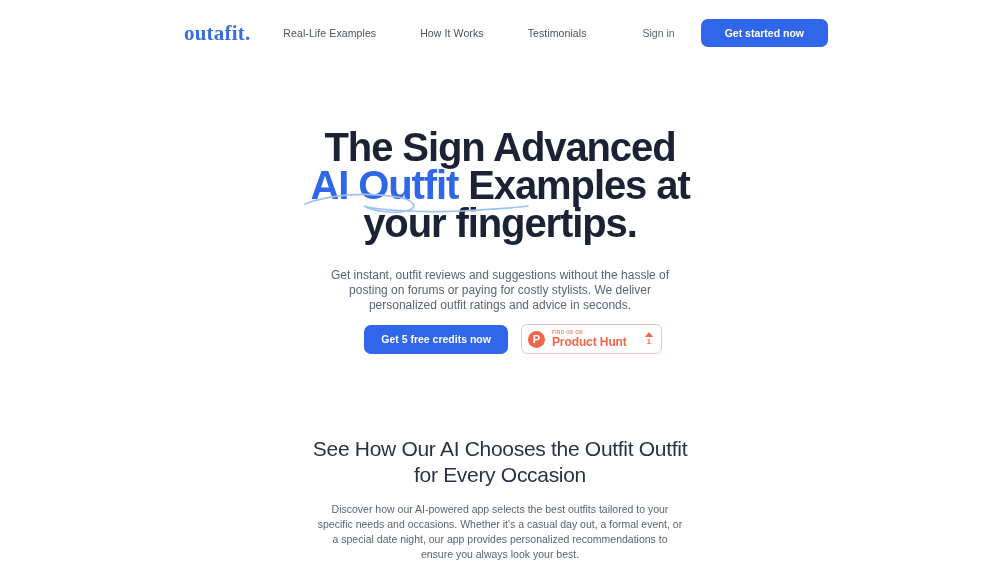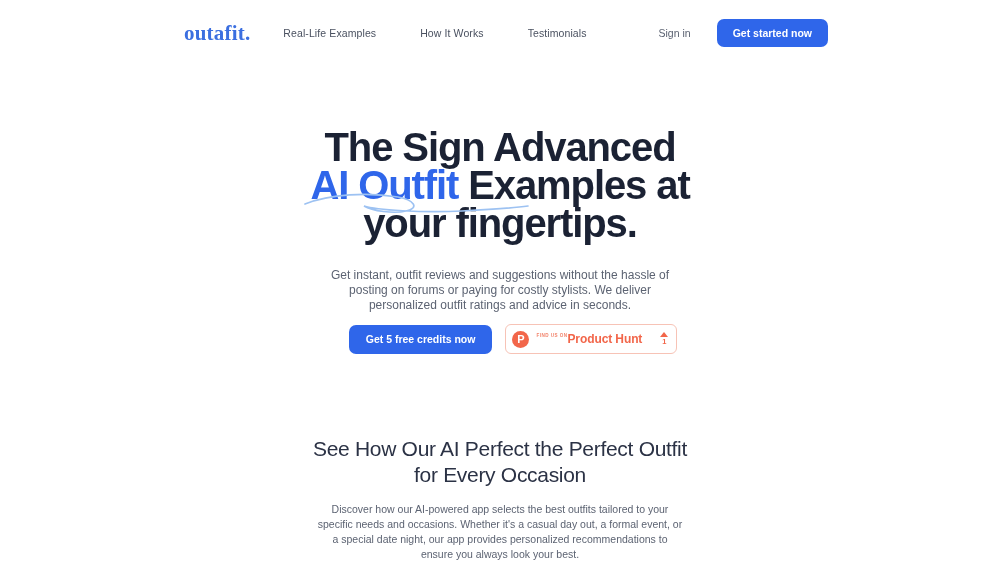--- a/index.html
+++ b/index.html
@@ -77,21 +77,21 @@
     cursor: pointer;
   }
 
   .btn-primary-sm {
     background: #2f66ea;
     color: #ffffff;
     font-size: 10.5px;
     font-weight: 600;
     border: none;
     border-radius: 7px;
-    padding: 9px 16px;
+    padding: 9px 24px;
     line-height: 1;
     white-space: nowrap;
     cursor: pointer;
     font-family: "Liberation Sans", sans-serif;
   }
 
   
   .hero {
     position: absolute;
     top: 128px;
@@ -182,21 +182,21 @@
     background: #f2664a;
     color: #ffffff;
     font-size: 11px;
     font-weight: 700;
     line-height: 17px;
     text-align: center;
     font-family: "Liberation Sans", sans-serif;
     flex: 0 0 auto;
   }
 
-  .ph-text { display: flex; flex-direction: row; justify-content: center; }
+  .ph-text { display: flex; flex-direction: column; justify-content: center; }
 
   .ph-small {
     font-size: 4.6px;
     font-weight: 700;
     letter-spacing: 0.45px;
     color: #f2846c;
     line-height: 6px;
     text-transform: uppercase;
   }
 
@@ -305,19 +305,19 @@
       <span class="ph-vote">
         <span class="ph-caret"></span>
         <span class="ph-count">1</span>
       </span>
     </a>
 
   </div>
 
   <div class="section2">
 
-    <h2 class="sec2-title"><span>See How Our AI Perfect the Perfect</span> <span>Outfit for Every Occasion</span></h2>
+    <h2 class="sec2-title"><span>See How Our AI Chooses the Outfit</span> <span>Outfit for Every Occasion</span></h2>
 
     <p class="sec2-sub">Discover how our AI-powered app selects the best outfits tailored to your specific needs and occasions. Whether it's a casual day out, a formal event, or a special date night, our app provides personalized recommendations to ensure you always look your best.</p>
 
   </div>
 
 </div>
 
 </body></html>

